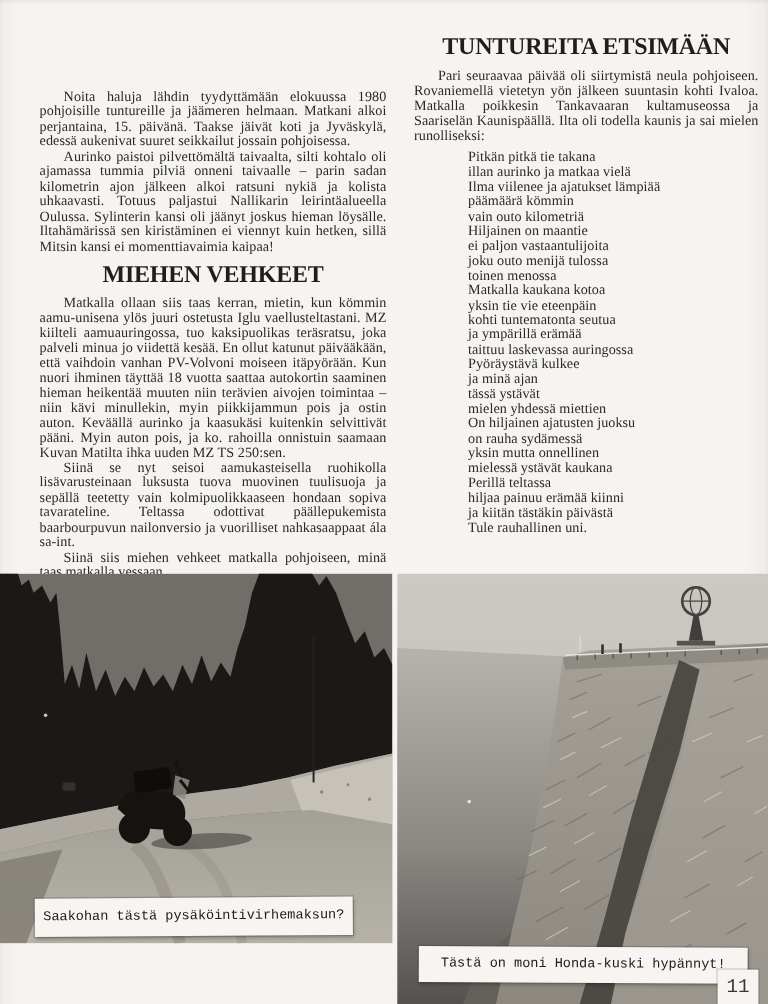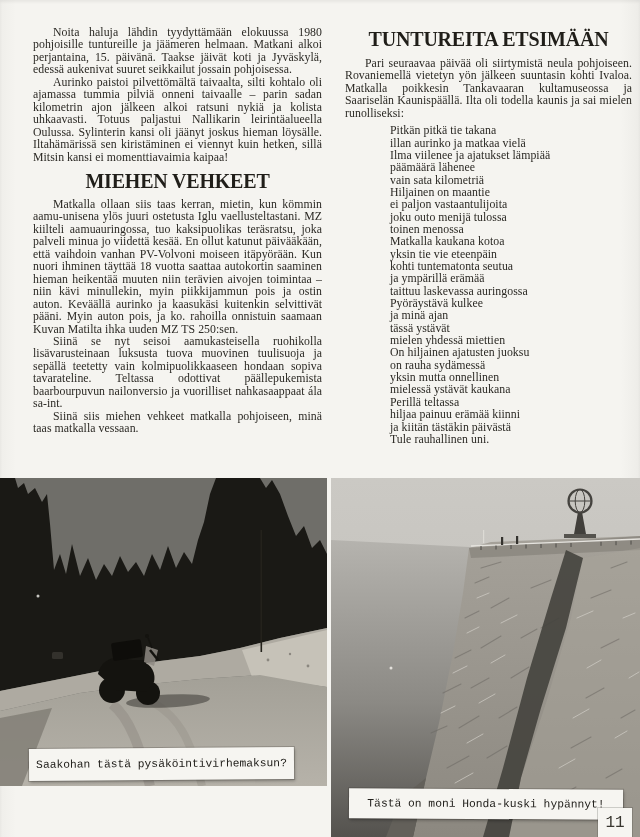--- a/index.html
+++ b/index.html
@@ -4,21 +4,21 @@
 <style>
   html,body{margin:0;padding:0;}
   body{width:640px;height:837px;background:#dddcd8;}
   .page{
     position:relative;width:640px;height:837px;overflow:hidden;
     background:linear-gradient(90deg,#efeeea 0,#f5f4f0 2.5%,#f5f4f0 97%,#edece8 100%);
     box-shadow:inset 0 2px 3px rgba(0,0,0,.06);
     font-family:"Liberation Serif", serif;color:#2b2924;
   }
   .col{position:absolute;top:26px;}
-  .col-left{left:33px;width:289px;}
+  .col-left{left:33px;width:289px;margin-top:48px;}
   .col-right{left:345px;width:287px;}
   .body-text p{
     margin:0;font-size:11.8px;line-height:12.45px;text-align:justify;
     text-indent:20px;letter-spacing:.05px;
   }
   h2.section-heading{
     margin:7px 0 5px 0;text-align:center;font-size:20px;font-weight:bold;
     color:#201e19;letter-spacing:-.2px;text-indent:0;
   }
   .col-right h2.section-heading{margin-top:2px;margin-bottom:6px;}
@@ -56,22 +56,22 @@
     <p>Siinä siis miehen vehkeet matkalla pohjoiseen, minä taas matkalla vessaan.</p>
   </div>
 
   <div class="col col-right body-text">
     <h2 class="section-heading">TUNTUREITA ETSIMÄÄN</h2>
     <p>Pari seuraavaa päivää oli siirtymistä neula pohjoiseen. Rovaniemellä vietetyn yön jälkeen suuntasin kohti Ivaloa. Matkalla poikkesin Tankavaaran kultamuseossa ja Saariselän Kaunispäällä. Ilta oli todella kaunis ja sai mielen runolliseksi:</p>
     <div class="poem">
       <div>Pitkän pitkä tie takana</div>
       <div>illan aurinko ja matkaa vielä</div>
       <div>Ilma viilenee ja ajatukset lämpiää</div>
-      <div>päämäärä lähenee</div>
-      <div>vain sata kilometriä</div>
+      <div>päämäärä kömmin</div>
+      <div>vain outo kilometriä</div>
       <div>Hiljainen on maantie</div>
       <div>ei paljon vastaantulijoita</div>
       <div>joku outo menijä tulossa</div>
       <div>toinen menossa</div>
       <div>Matkalla kaukana kotoa</div>
       <div>yksin tie vie eteenpäin</div>
       <div>kohti tuntematonta seutua</div>
       <div>ja ympärillä erämää</div>
       <div>taittuu laskevassa auringossa</div>
       <div>Pyöräystävä kulkee</div>

